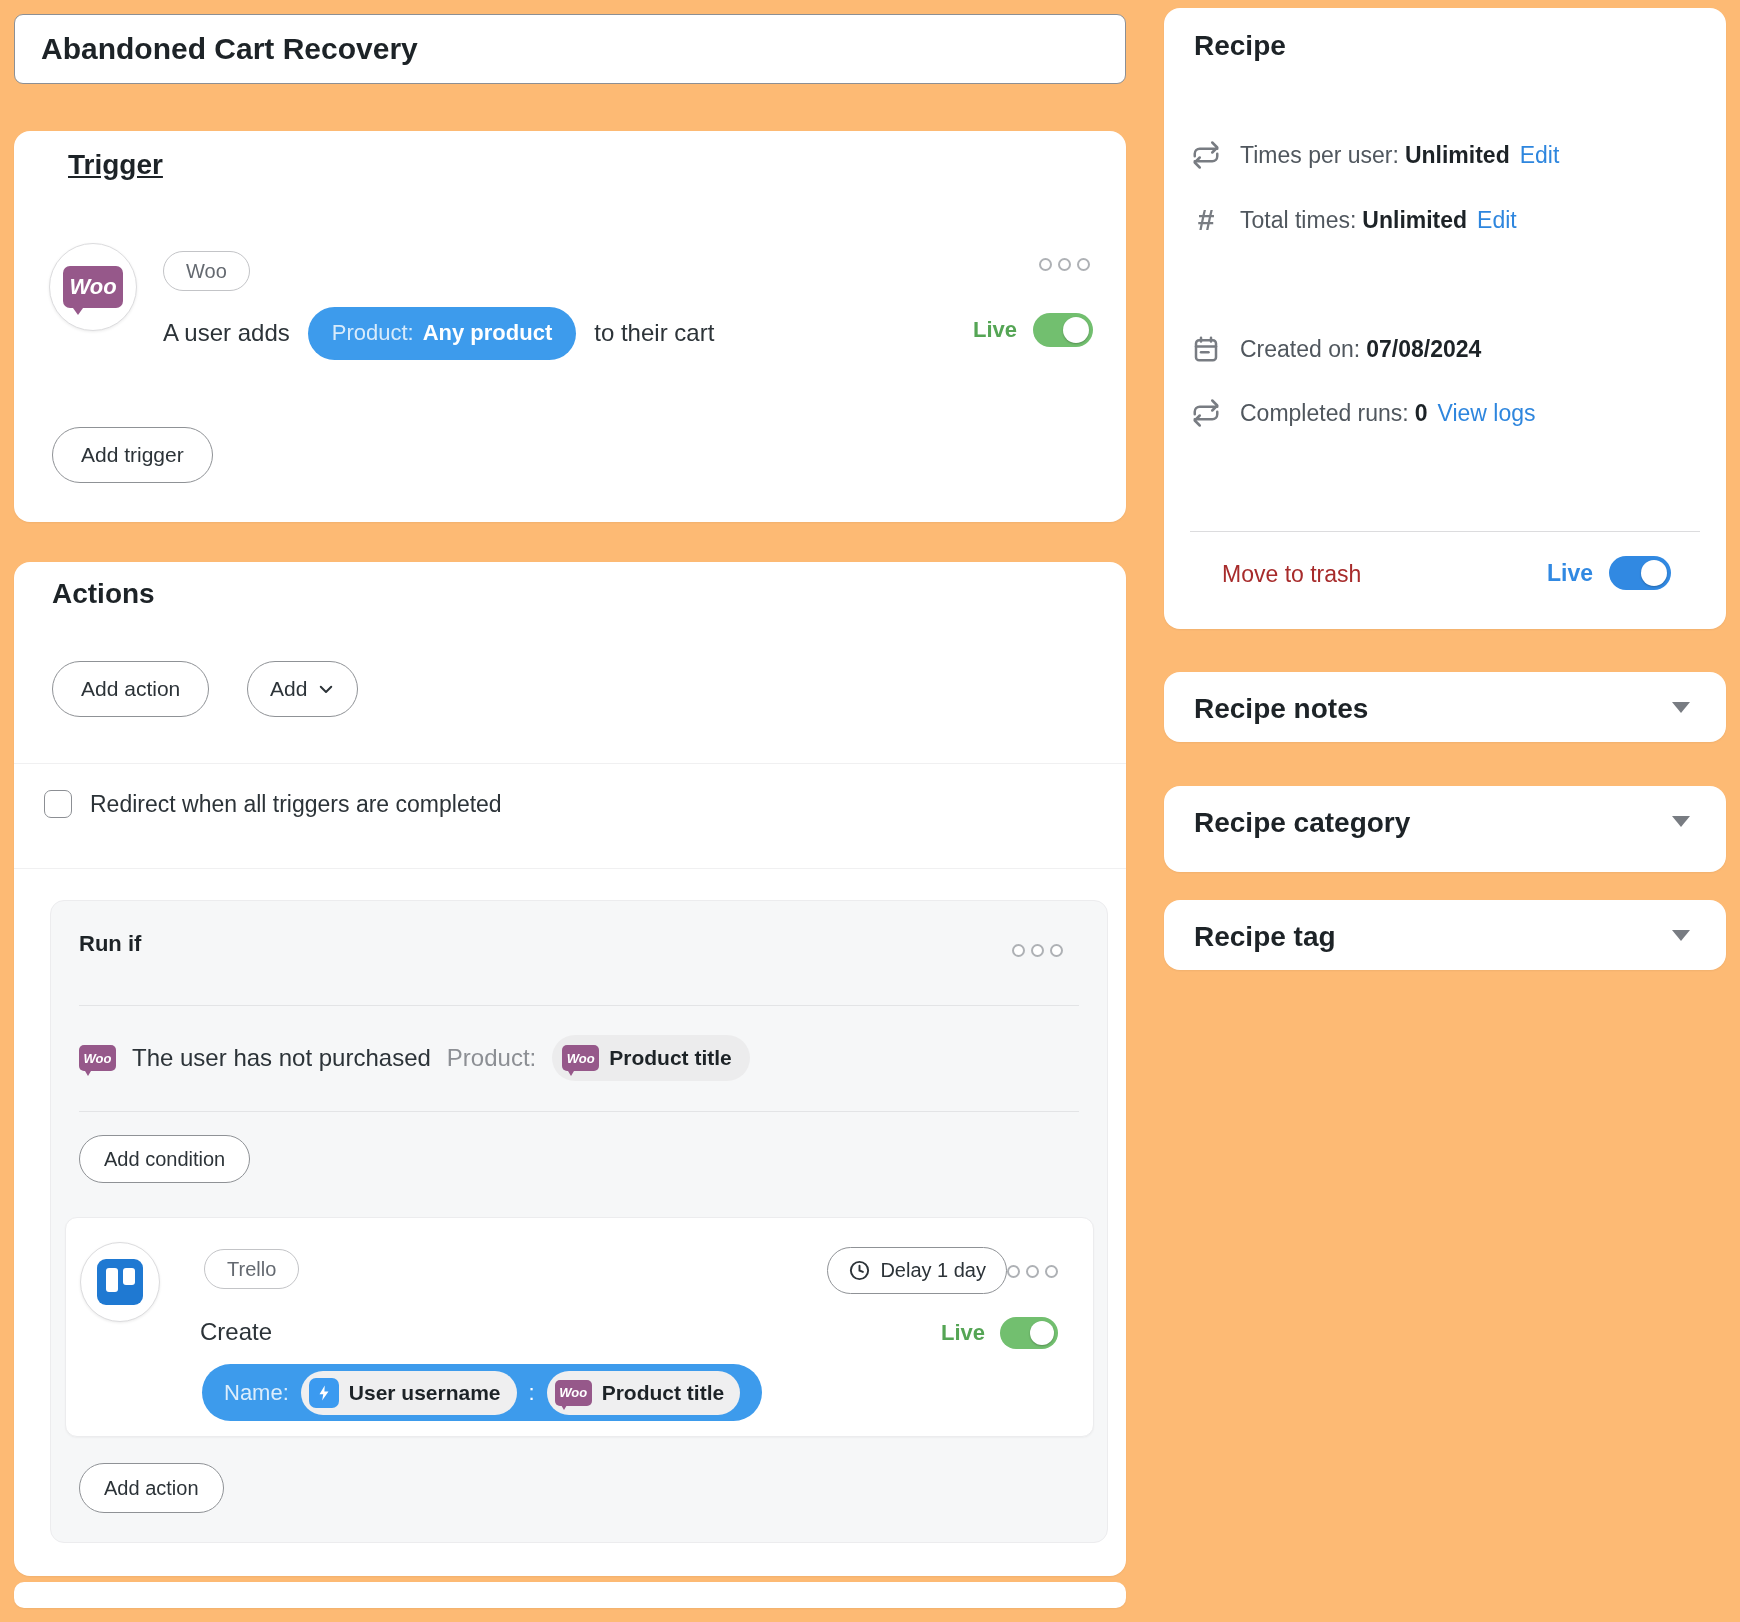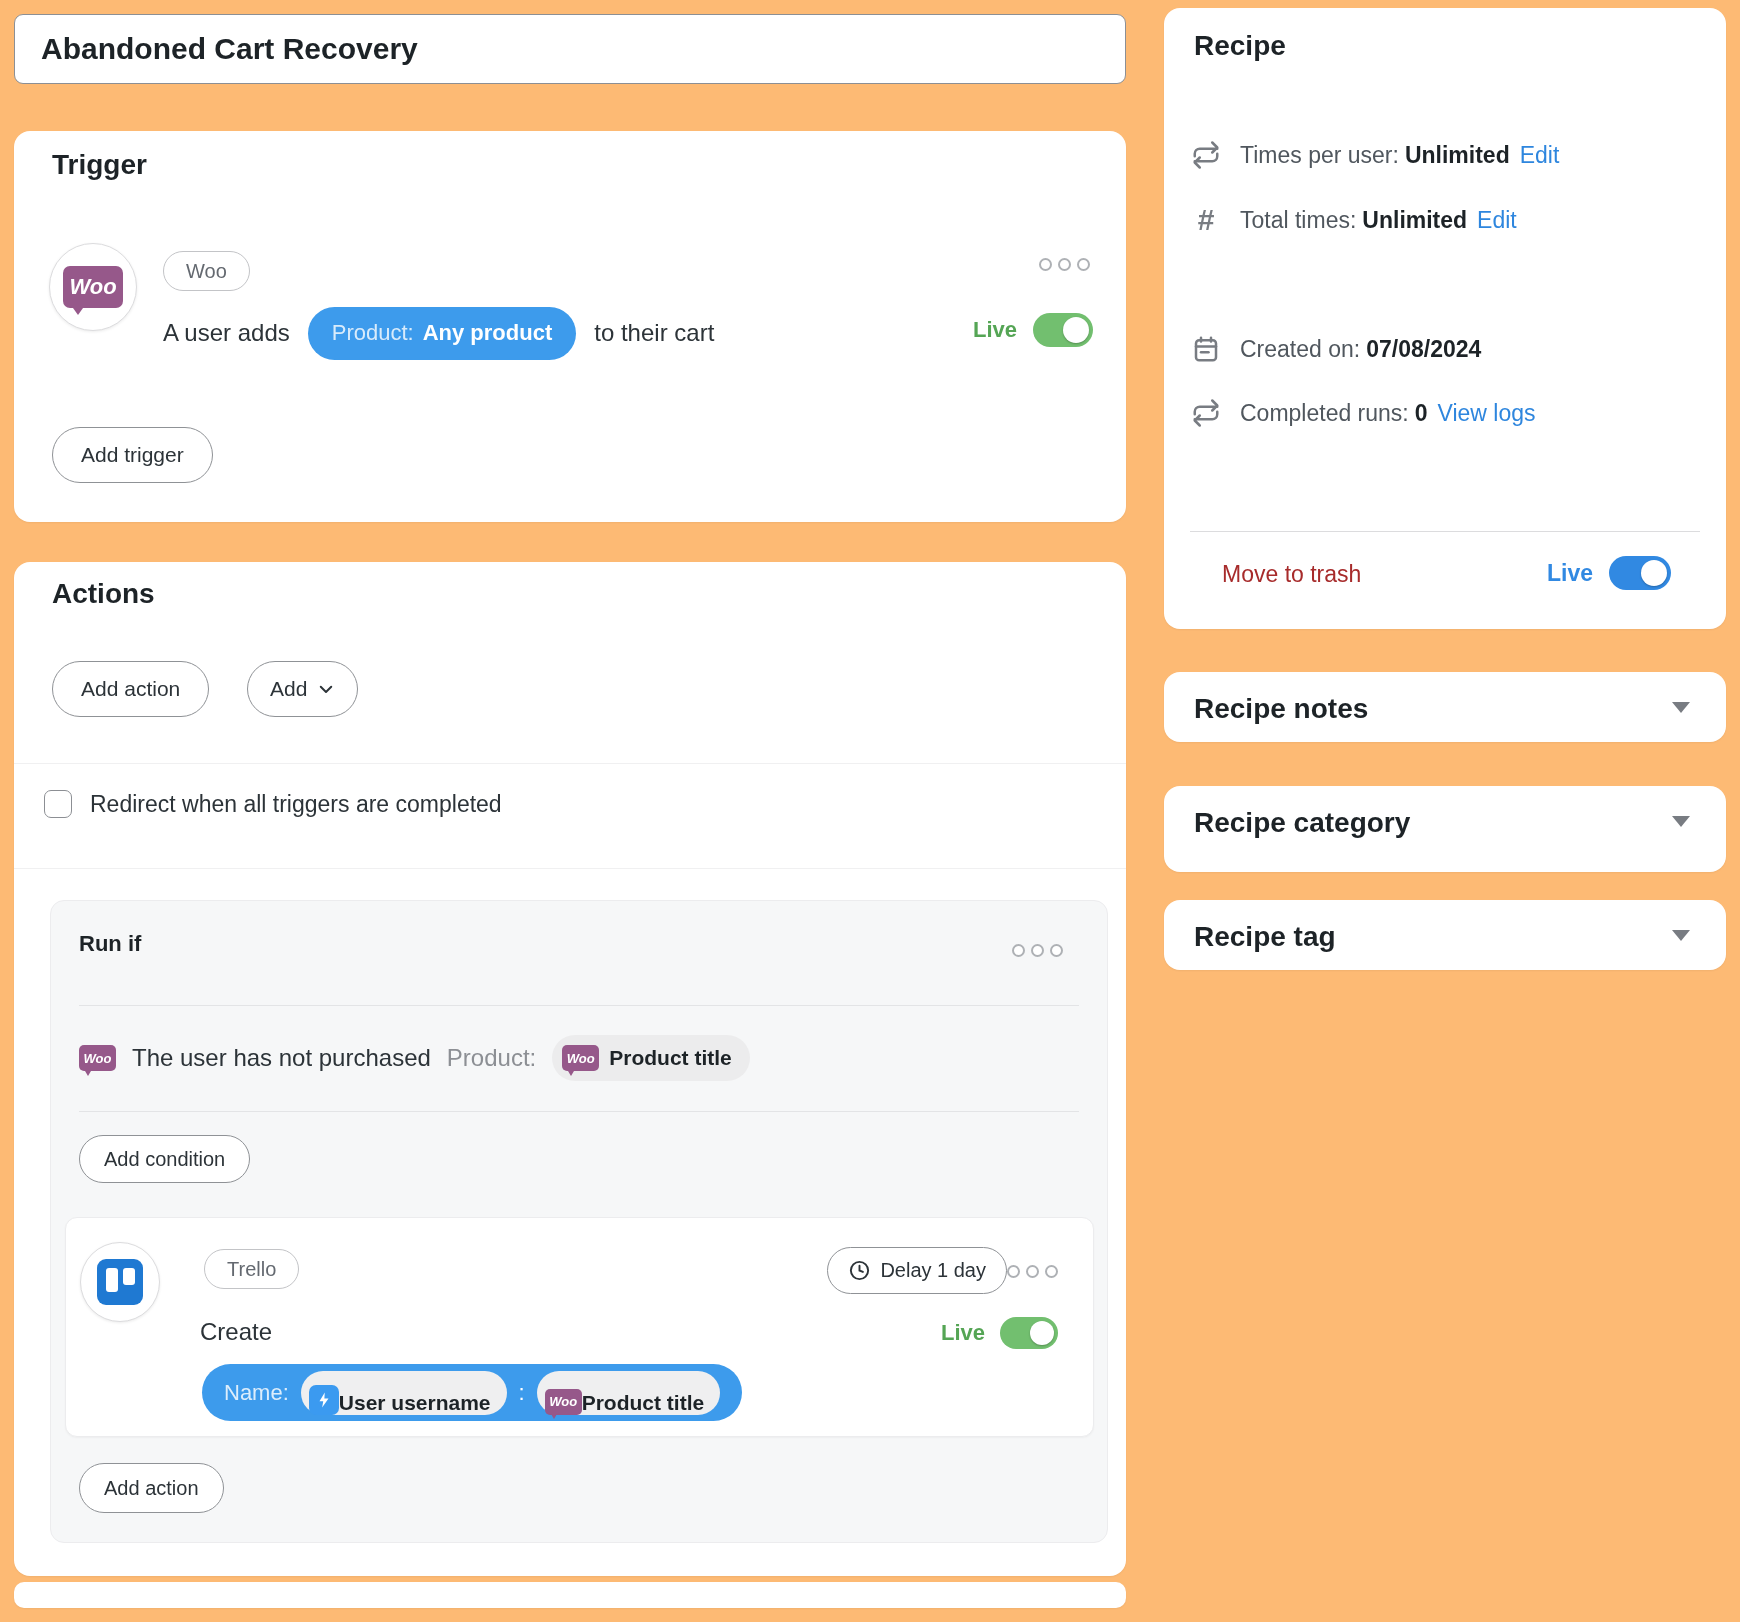--- a/index.html
+++ b/index.html
@@ -23,21 +23,21 @@
        border-top-color:#96588a;border-left-width:5px;border-right-width:5px;border-bottom-width:0;}
   .woo-sm{width:37px;height:26px;font-size:13px;border-radius:5px;}
   .woo-sm::after{border-width:5px 3px 0 3px;}
   .woo-lg{width:60px;height:42px;font-size:22px;}
   .dots{display:flex;gap:6px;align-items:center;cursor:pointer;}
   .dots i{width:9px;height:9px;border:2.4px solid #aeb1b5;border-radius:50%;background:#fff;}
   .toggle{position:relative;border-radius:17px;cursor:pointer;flex:0 0 auto;}
   .toggle .knob{position:absolute;background:#fff;border-radius:50%;box-shadow:0 1px 2px rgba(0,0,0,.25);}
   .blue-token-pill{display:inline-flex;align-items:center;gap:12px;background:#3d9bec;border-radius:29px;
        padding:0 22px;box-sizing:border-box;}
-  .token{display:inline-flex;align-items:flex-end;gap:0;background:#efeff0;border-radius:22px;height:44px;
+  .token{display:inline-flex;align-items:center;gap:10px;background:#efeff0;border-radius:22px;height:44px;
        padding:0 16px 0 8px;font-size:21px;font-weight:700;color:#1d2327;}
   .gray-token{display:inline-flex;align-items:center;gap:10px;background:#ececed;border-radius:23px;height:46px;
        padding:0 18px 0 10px;font-size:21px;font-weight:700;color:#1d2327;}
   .divider{position:absolute;height:1px;background:#f0f0f1;left:0;right:0;}
   .trello-ic{background:#1f79d2;border-radius:9px;position:relative;}
   .trello-ic i{position:absolute;background:#fff;border-radius:3px;}
   .bolt-ic{width:30px;height:30px;background:#3b9af0;border-radius:7px;display:flex;align-items:center;justify-content:center;flex:0 0 auto;}
   .side-row{position:absolute;left:26px;display:flex;align-items:center;gap:18px;font-size:23px;color:#50575e;margin-top:24px;}
   .side-row .ic{width:32px;display:flex;justify-content:center;color:#787c82;flex:0 0 auto;}
   .side-row b{color:#1d2327;margin-left:6px;}
@@ -52,21 +52,21 @@
        font-family:"Liberation Sans",sans-serif;}
 </style>
 </head>
 <body>
 
 <div class="canvas">
 
   <input class="title" readonly="" value="Abandoned Cart Recovery" style="">
 
   <div class="panel" style="left:14px;top:131px;width:1112px;height:391px;">
-    <div class="abs h1" style="left:38px;top:18px;">Trigger</div>
+    <div class="abs h1" style="left:54px;top:18px;text-decoration:underline;">Trigger</div>
 
     <div class="avatar abs" style="left:35px;top:112px;width:86px;height:86px;">
       <span class="woo-badge woo-lg">Woo</span>
     </div>
 
     <div class="pill-int abs" style="left:149px;top:120px;">Woo</div>
 
     <div class="dots abs" style="right:36px;top:127px;">
         <i></i>
         <i></i>

